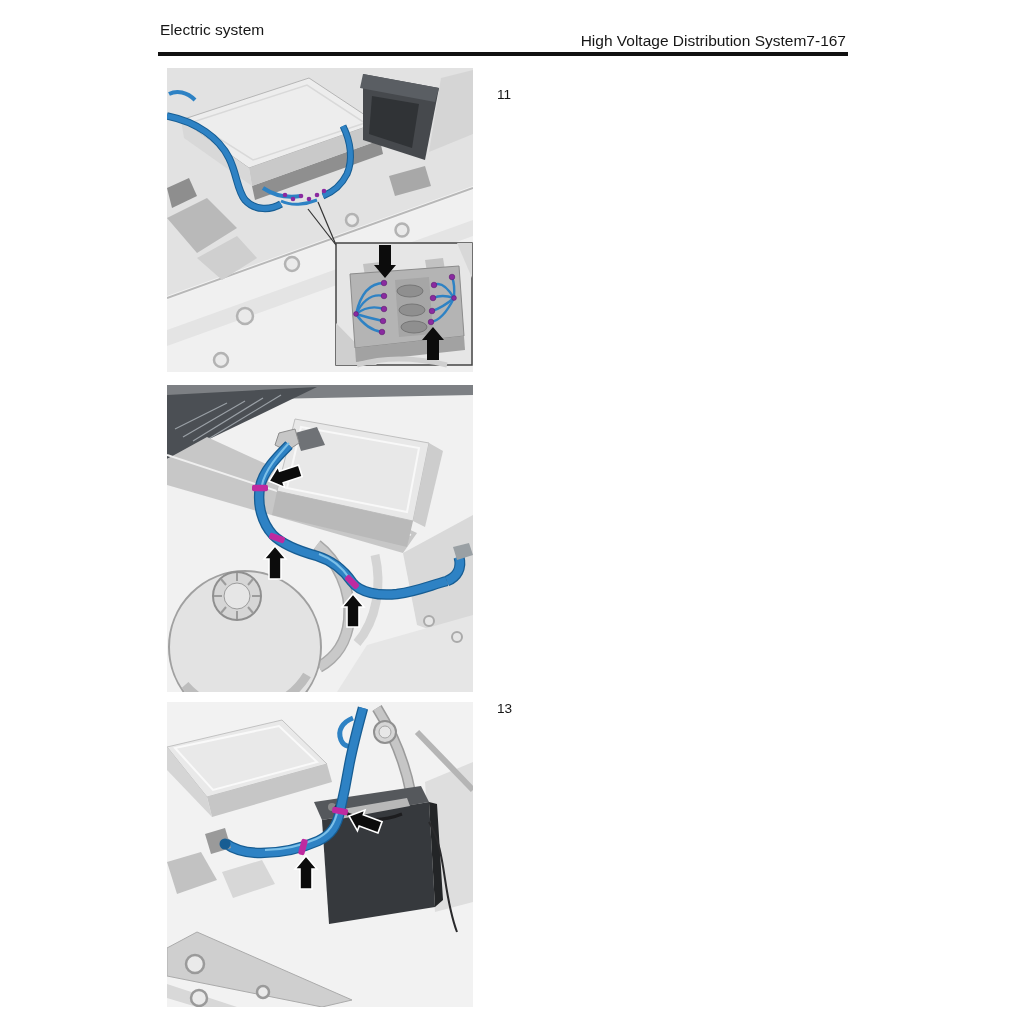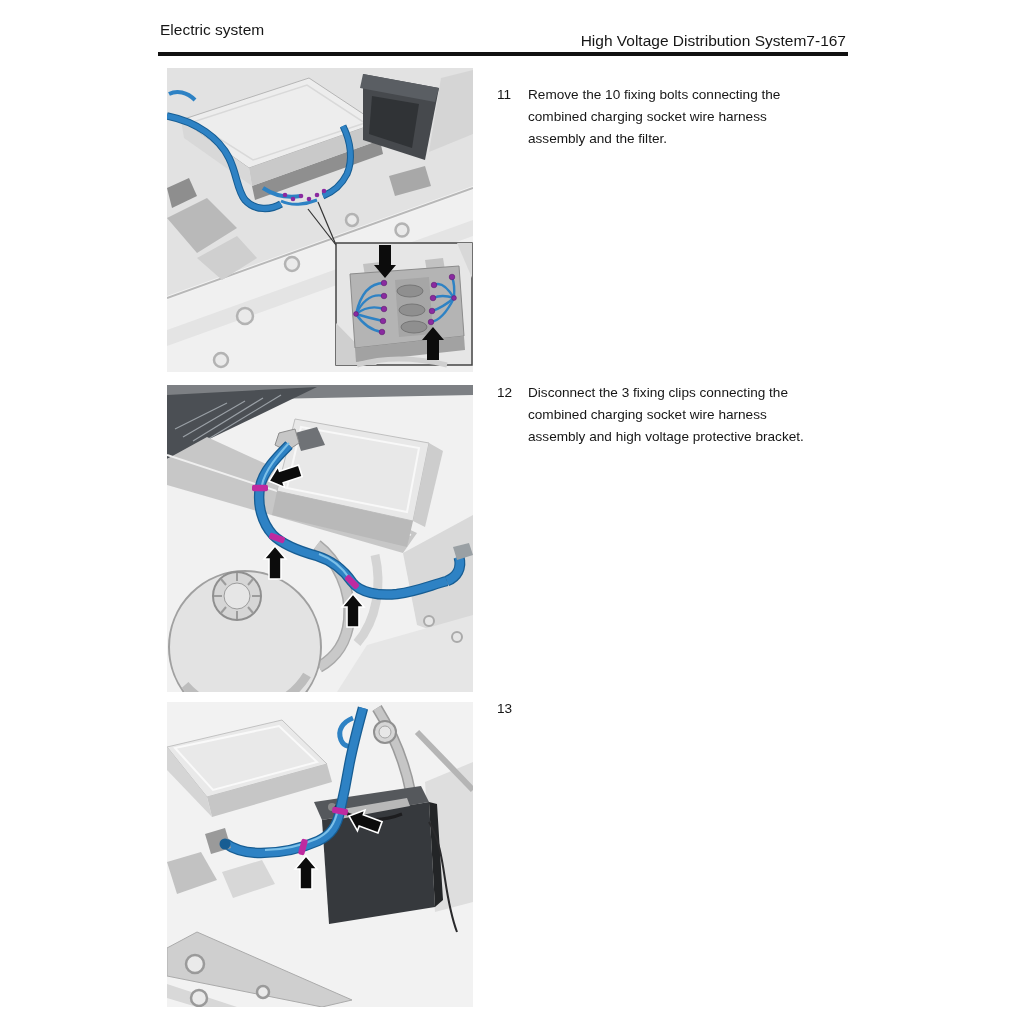--- a/index.html
+++ b/index.html
@@ -21,27 +21,22 @@
 
   <div class="hdr-left">Electric system</div>
   <div class="hdr-right">
     <span>High Voltage Distribution System</span>
     <span>7-167</span>
   </div>
   <div class="rule"></div>
 
   <div class="step" style="top:64px;margin-top:20px;">
     <div class="num">11</div>
-    <div class="txt">Remove the 10 fixing bolts connecting the combined charging socket wire harness assembly and the filter.</div>
-  </div>
-
-  <div class="step" style="top:382px;">
-    <div class="num">12</div>
-    <div class="txt">Disconnect the 3 fixing clips connecting the combined charging socket wire harness assembly and high voltage protective bracket.</div>
-  </div>
+  </div>
+
 
   <div class="step" style="top:698px;gap:36px;">
     <div class="num">13</div>
   </div>
 
   <div class="fig" style="top:68px;height:304px;">
   <svg width="306" height="304" viewBox="0 0 306 304" aria-label="Engine bay overview with detail inset showing the 10 purple fixing bolts of the combined charging socket wire harness bracket, marked by two black arrows">
     <defs>
       <path id="arw" d="M0 0 L11 13 L6 13 L6 33 L-6 33 L-6 13 L-11 13 Z"></path>
     </defs>

